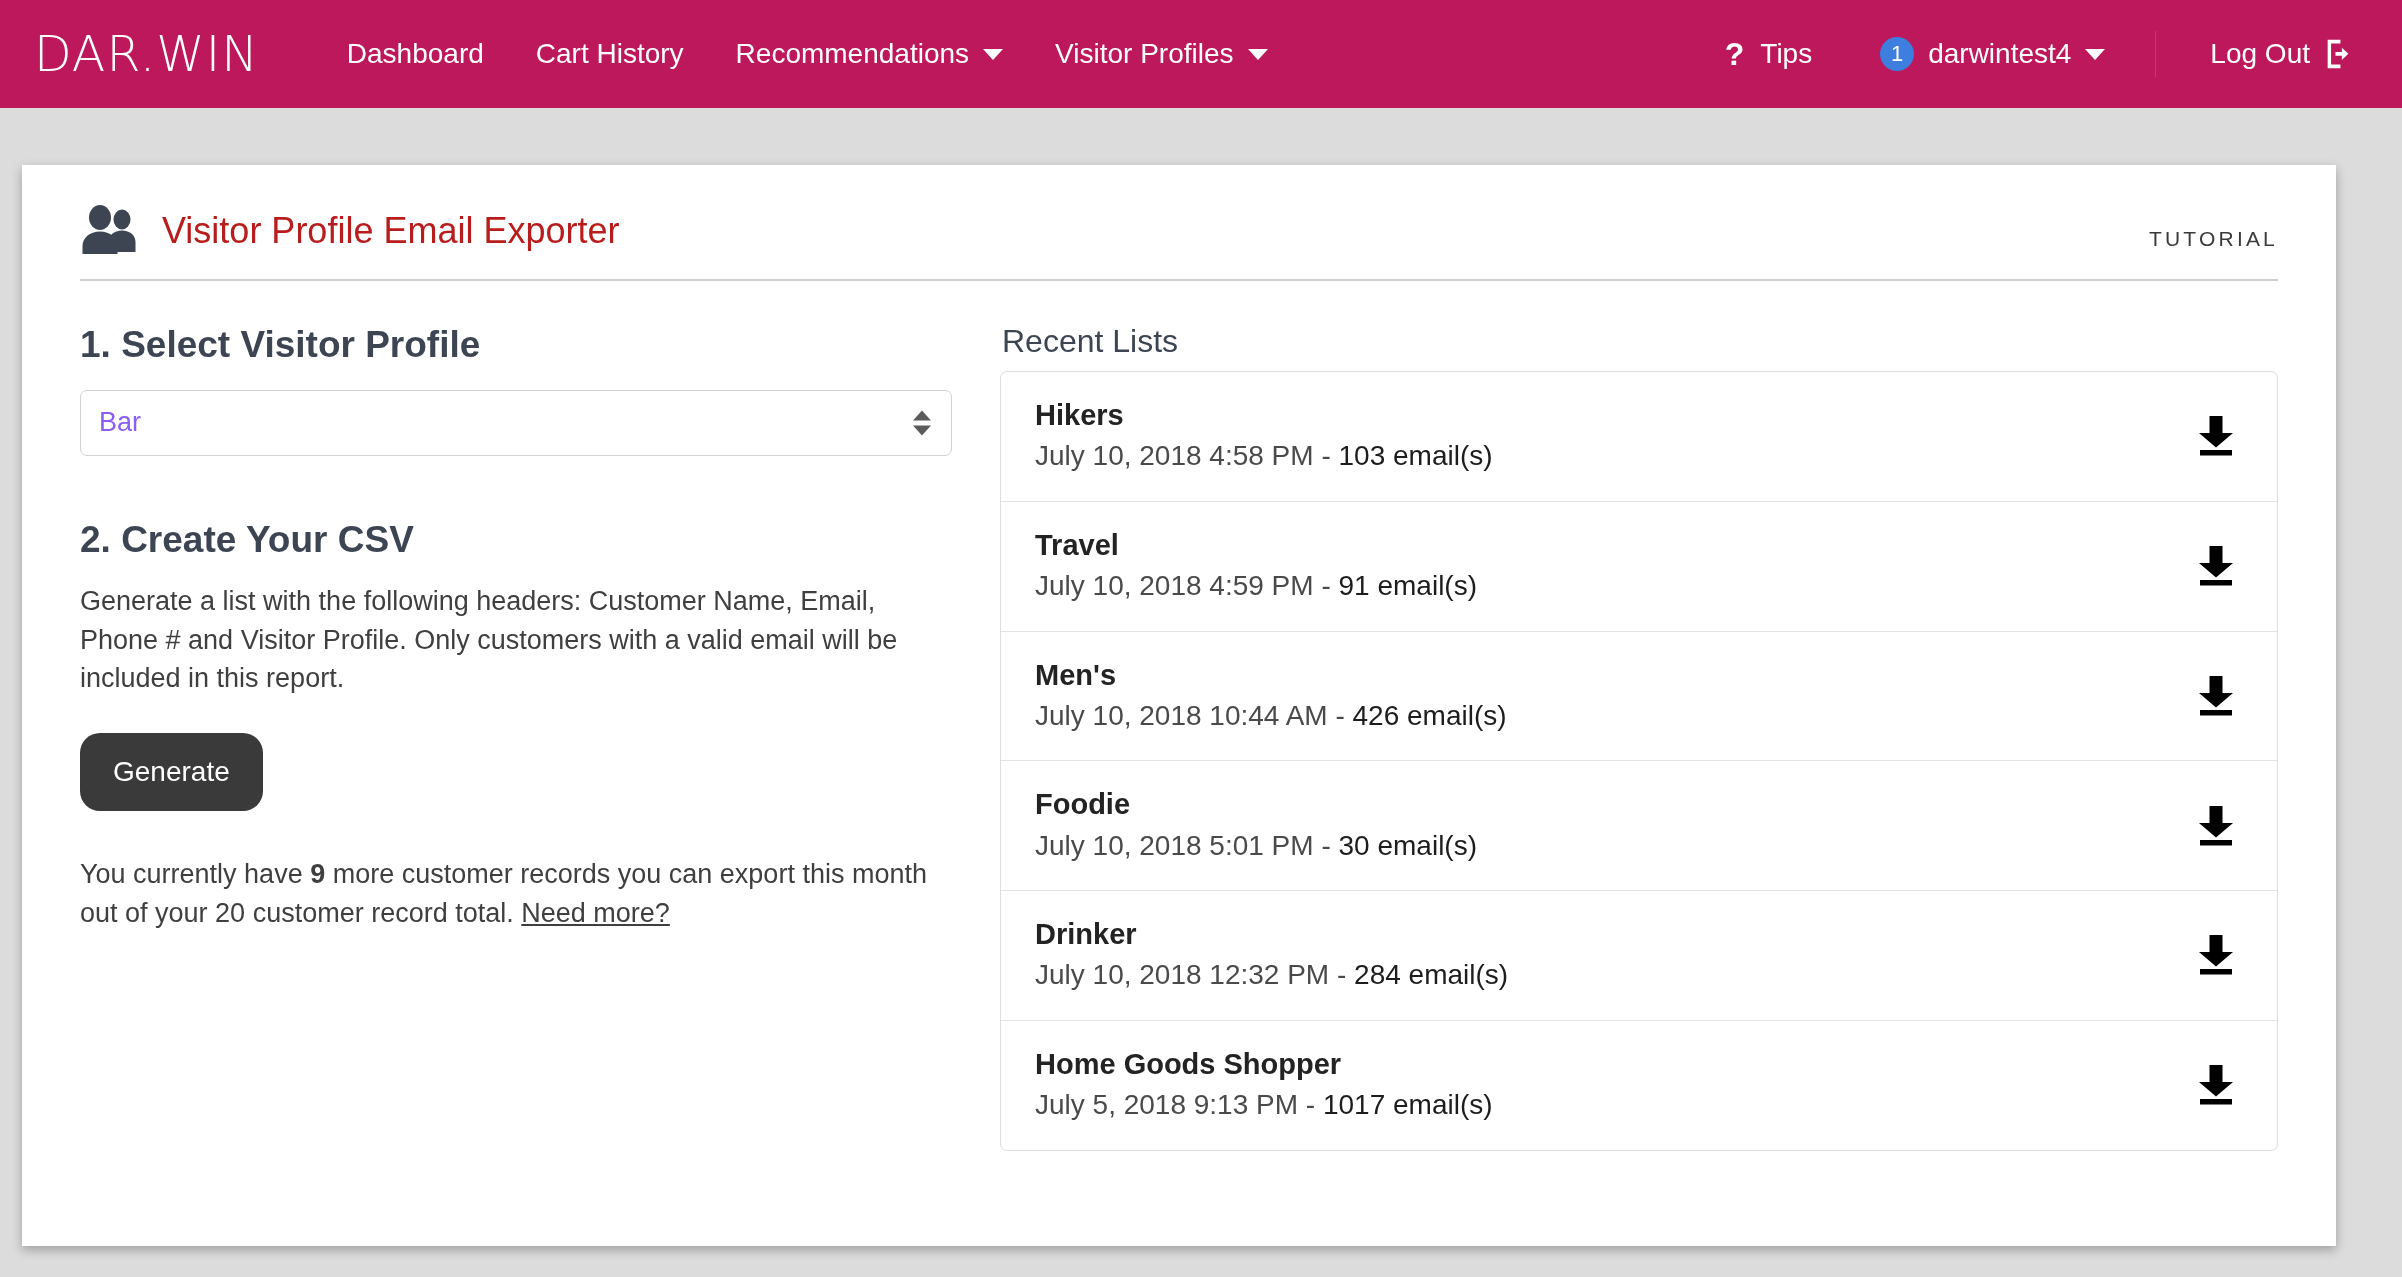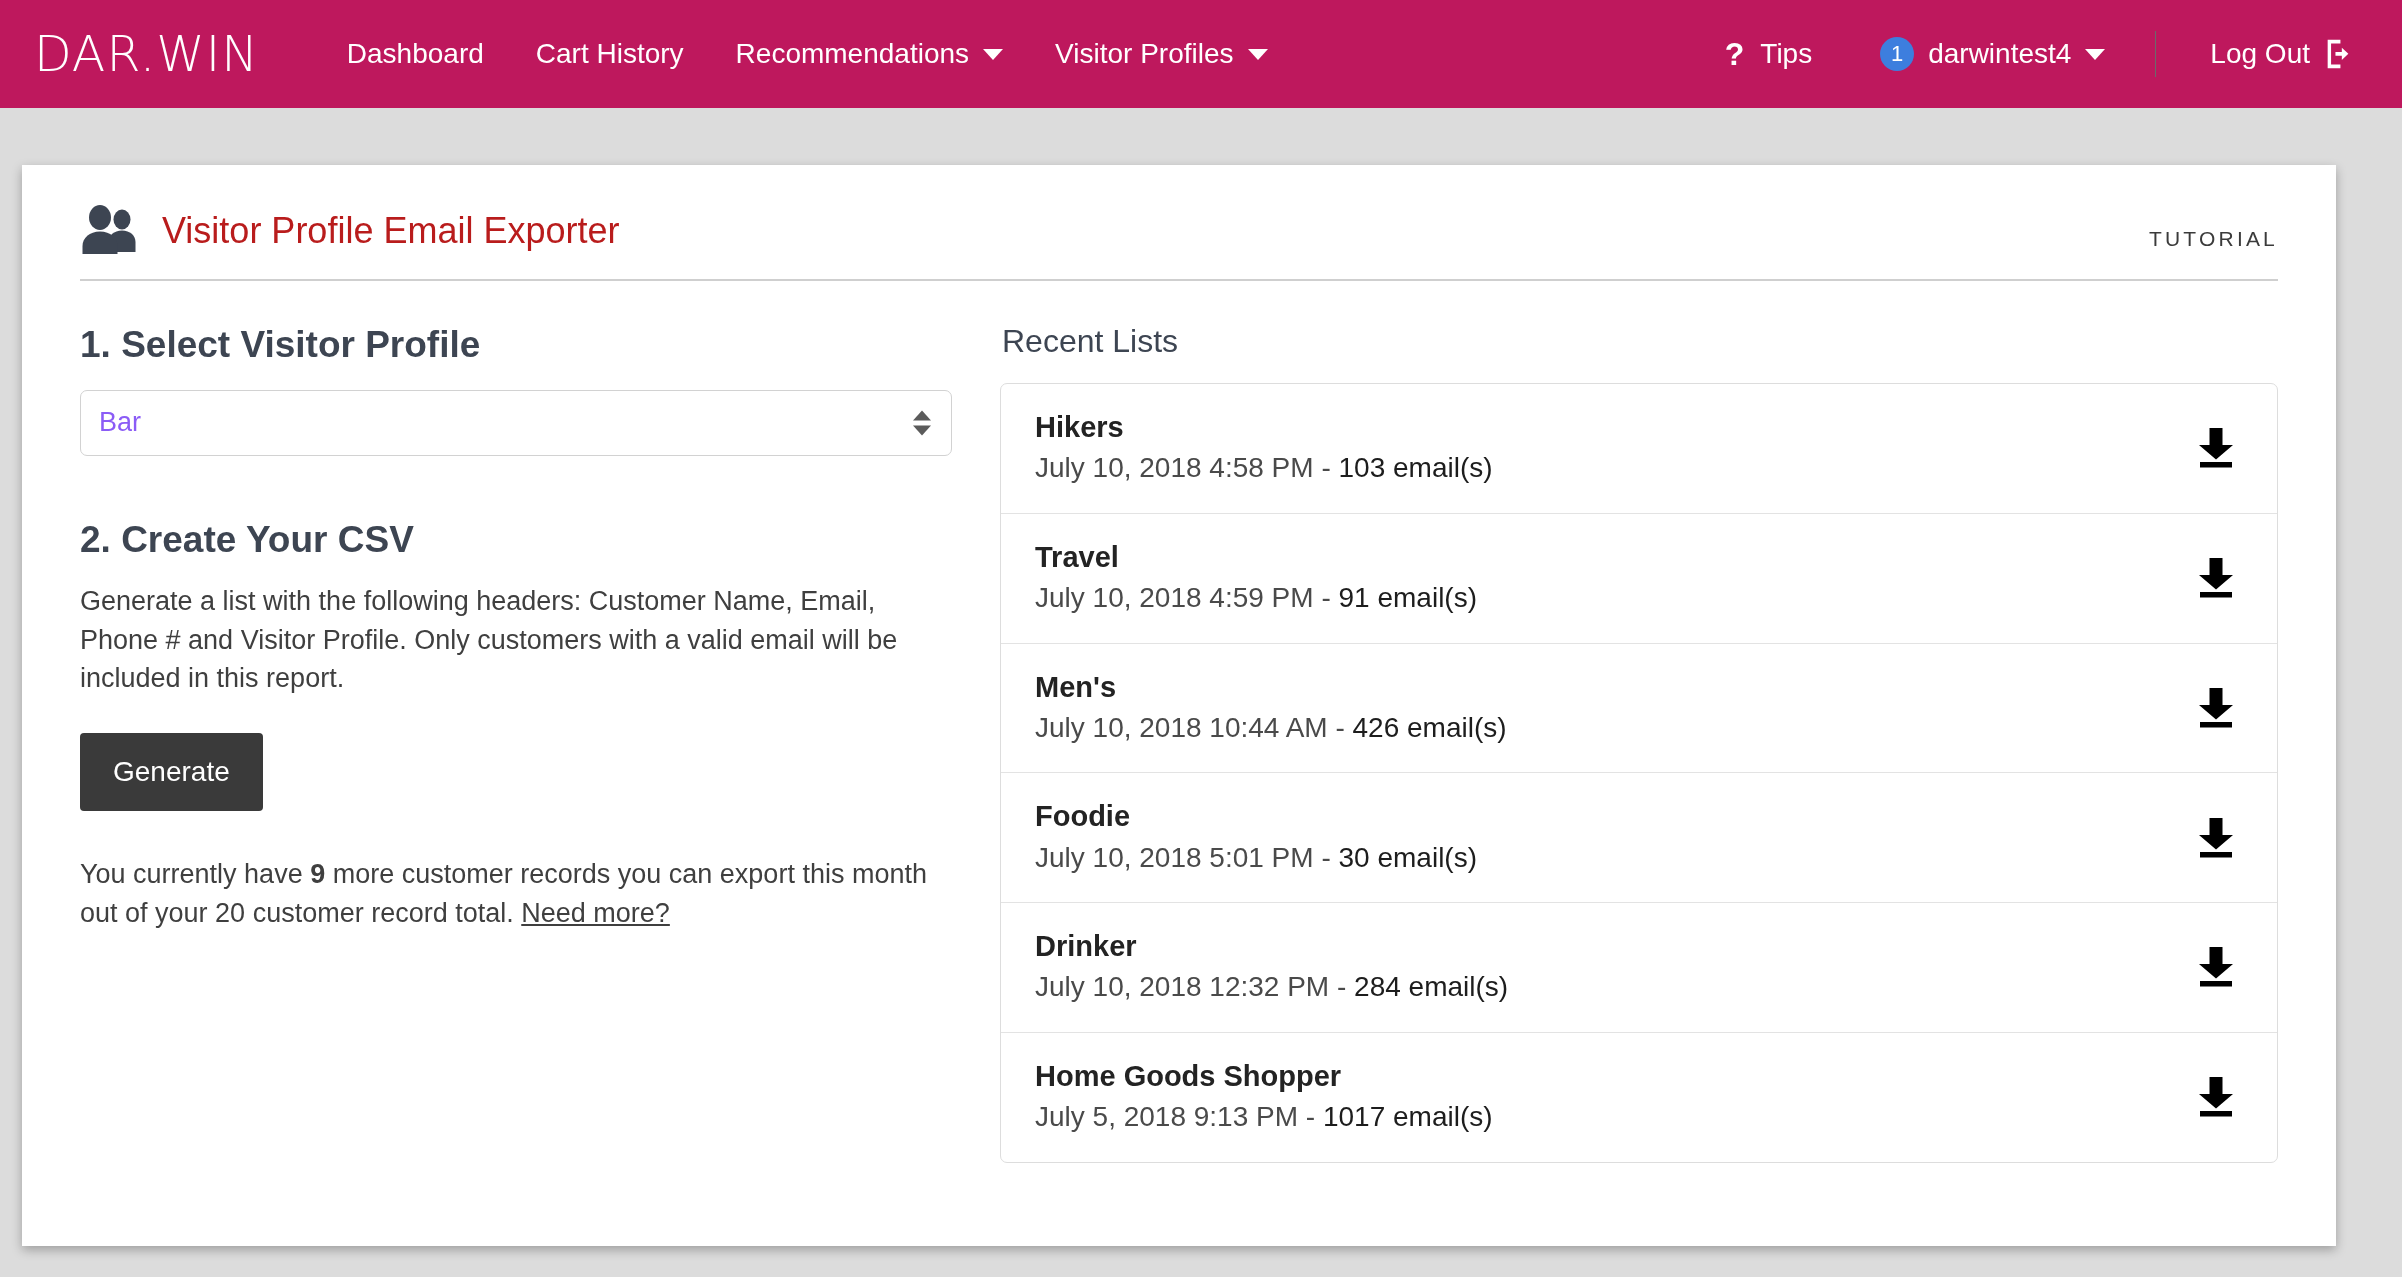--- a/index.html
+++ b/index.html
@@ -207,21 +207,21 @@
     line-height: 1.42;
     color: #3f3f3f;
     max-width: 1190px;
   }
   .generate-btn {
     margin-top: 36px;
     background: #3a3a3a;
     color: #ffffff;
     font-size: 28px;
     border: none;
-    border-radius: 4px;
+    border-radius: 20px;
     padding: 23px 33px;
     cursor: pointer;
     font-family: inherit;
     display: inline-block;
   }
   .quota {
     margin-top: 44px;
     font-size: 27px;
     line-height: 1.42;
     color: #3f3f3f;
@@ -236,21 +236,21 @@
 
   
   .recent-title {
     font-size: 32px;
     font-weight: 400;
     color: #3d4552;
     line-height: 1;
     padding-left: 2px;
   }
   .recent-panel {
-    margin-top: 26px;
+    margin-top: 14px;
     border: 1px solid #dddddd;
     border-radius: 7px;
     background: #ffffff;
     overflow: hidden;
   }
   .list-row {
     display: flex;
     align-items: center;
     padding: 26px 40px 26px 34px;
     border-bottom: 1px solid #e3e3e3;

